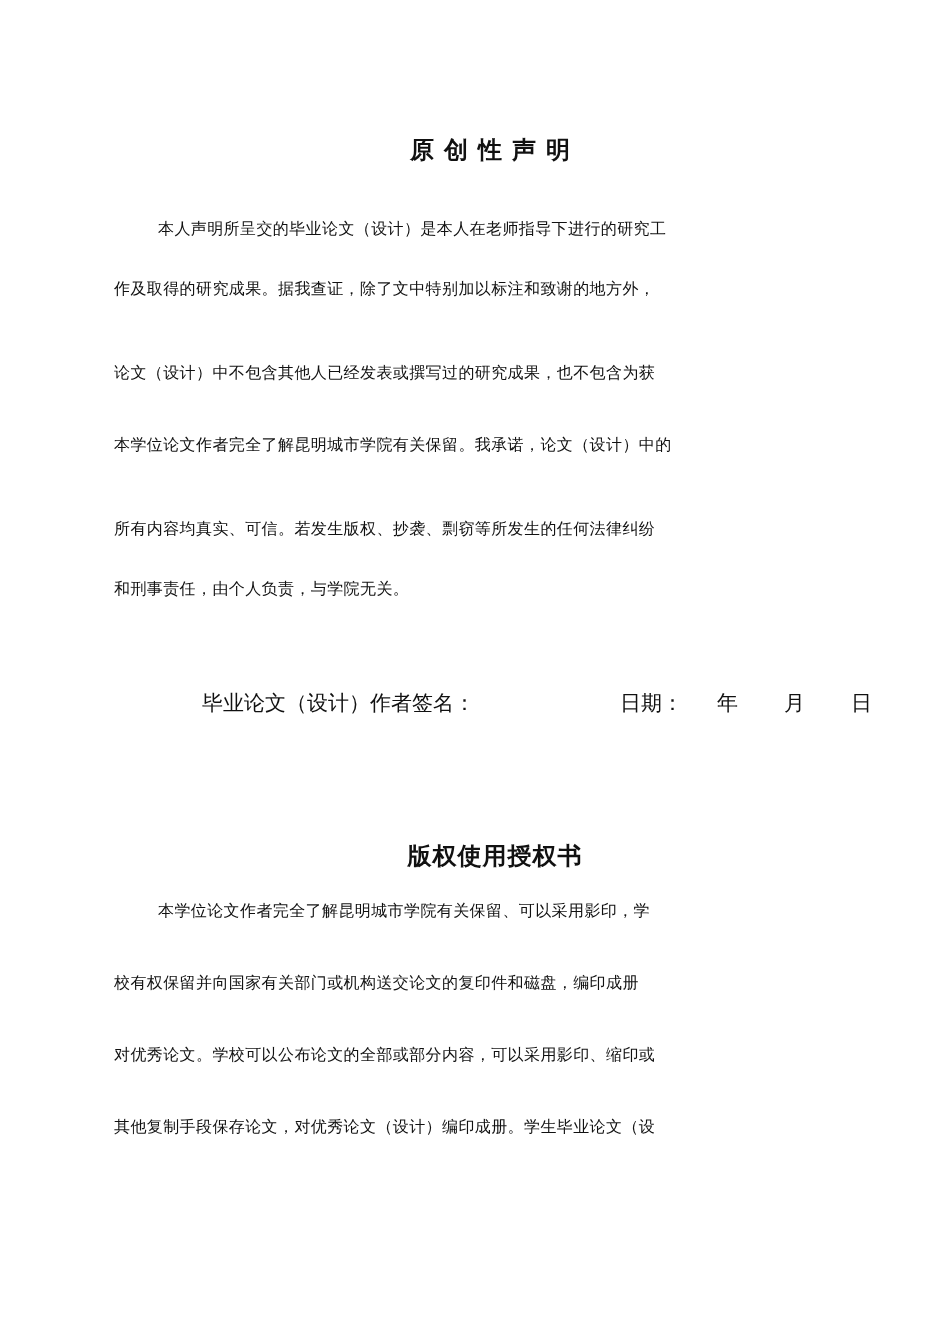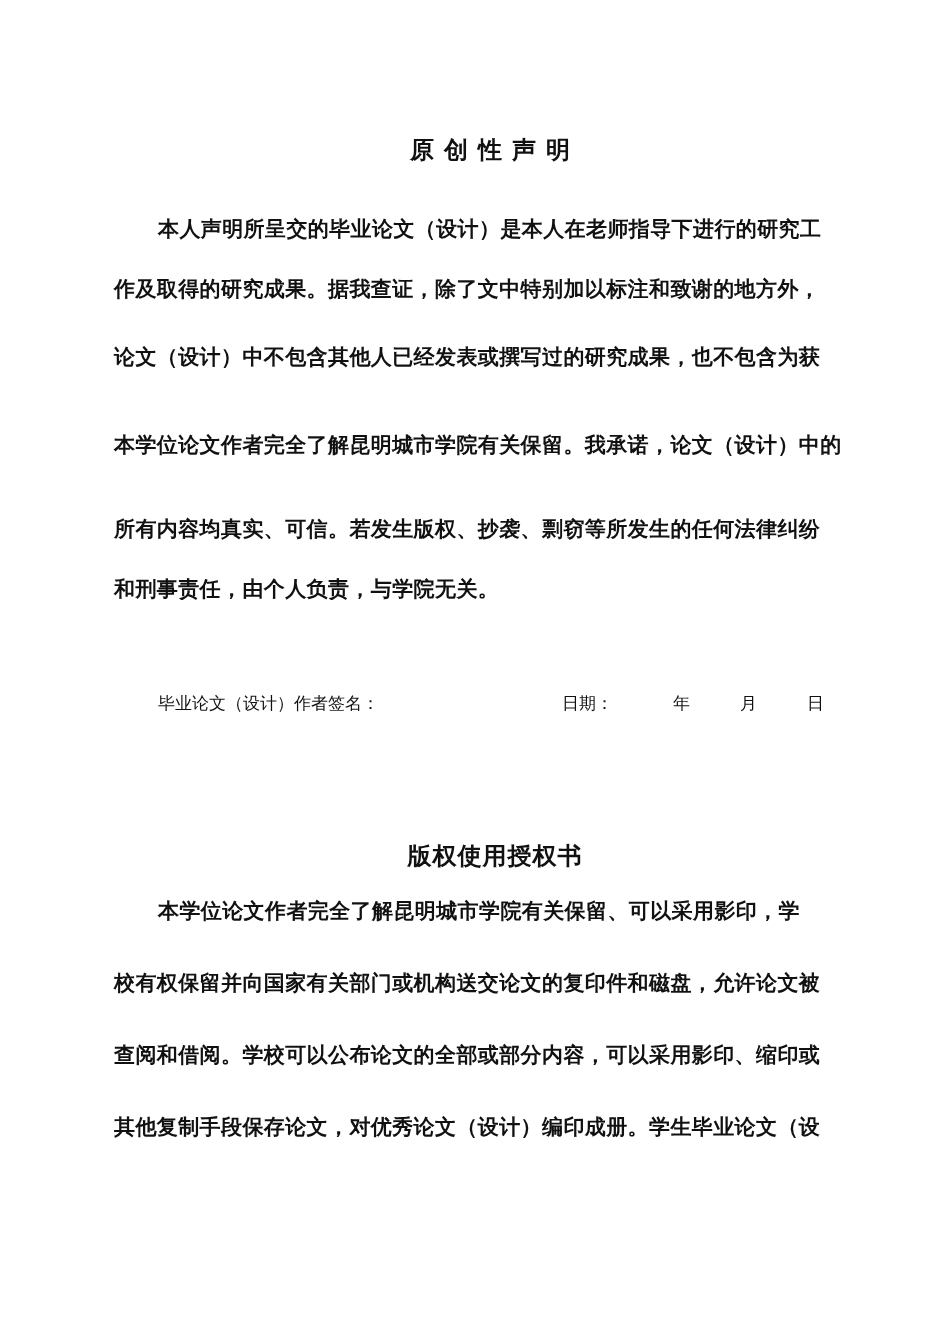--- a/index.html
+++ b/index.html
@@ -1,40 +1,40 @@
 <!DOCTYPE html>
 <html><head>
   <meta charset="utf-8">
   <style>
     html, body { margin: 0; padding: 0; background: #ffffff; }
     body { width: 950px; height: 1344px; position: relative; overflow: hidden;
       font-family: "DejaVu Serif", "Liberation Serif", serif; color: #111; }
     .title { position: absolute; left: 0; width: 950px; text-align: center; font-family: "DejaVu Sans", "Liberation Sans", sans-serif; font-weight: bold; font-size: 24px; color:#111; }
     .t1 { top: 134px; letter-spacing: 10px; padding-left: 20px; }
     .t2 { top: 840px; letter-spacing: 1px; padding-left: 20px; }
-    .line { position: absolute; left: 114px; width: 740px; font-size: 21px; white-space: nowrap; line-height: 30px; letter-spacing: 0.4px; font-weight: bold; }
+    .line { position: absolute; left: 114px; width: 740px; font-size: 16px; white-space: nowrap; line-height: 30px; letter-spacing: 0.4px; }
     .indent { left: 158px; }
-    .sig { position: absolute; top: 688px; font-size: 17px; white-space: nowrap; line-height: 30px; }
+    .sig { position: absolute; top: 688px; font-size: 21px; white-space: nowrap; line-height: 30px; margin-left: 44px; }
   </style>
 </head>
 <body>
 
 <div class="title t1">原创性声明</div>
 
 <div class="line indent" style="top:214px">本人声明所呈交的毕业论文（设计）是本人在老师指导下进行的研究工</div>
 <div class="line" style="top:274px">作及取得的研究成果。据我查证，除了文中特别加以标注和致谢的地方外，</div>
-<div class="line" style="top:342px">论文（设计）中不包含其他人已经发表或撰写过的研究成果，也不包含为获</div>
+<div class="line" style="top:358px">论文（设计）中不包含其他人已经发表或撰写过的研究成果，也不包含为获</div>
 <div class="line" style="top:430px">本学位论文作者完全了解昆明城市学院有关保留。我承诺，论文（设计）中的</div>
 <div class="line" style="top:514px">所有内容均真实、可信。若发生版权、抄袭、剽窃等所发生的任何法律纠纷</div>
 <div class="line" style="top:574px">和刑事责任，由个人负责，与学院无关。</div>
 
 <div class="sig" style="left:158px">毕业论文（设计）作者签名：</div>
-<div class="sig" style="left:562px">日期：</div>
+<div class="sig" style="left:576px">日期：</div>
 <div class="sig" style="left:673px">年</div>
 <div class="sig" style="left:740px">月</div>
 <div class="sig" style="left:807px">日</div>
 
 <div class="title t2">版权使用授权书</div>
 
 <div class="line indent" style="top:896px">本学位论文作者完全了解昆明城市学院有关保留、可以采用影印，学</div>
-<div class="line" style="top:968px">校有权保留并向国家有关部门或机构送交论文的复印件和磁盘，允许论文被</div>
-<div class="line" style="top:1040px">查阅和借阅。学校可以公布论文的全部或部分内容，可以采用影印、缩印或</div>
+<div class="line" style="top:968px">校有权保留并向国家有关部门或机构送交论文的复印件和磁盘，编印成册</div>
+<div class="line" style="top:1040px">对优秀论文。学校可以公布论文的全部或部分内容，可以采用影印、缩印或</div>
 <div class="line" style="top:1112px">其他复制手段保存论文，对优秀论文（设计）编印成册。学生毕业论文（设</div>
 
 </body></html>

